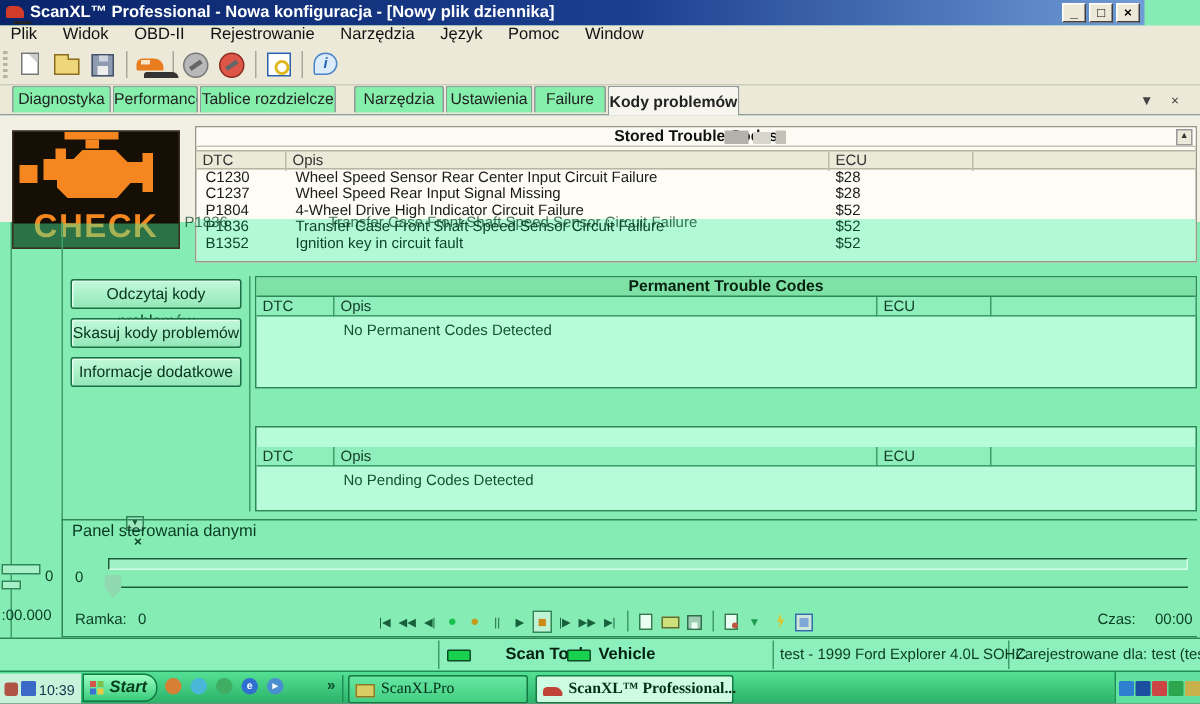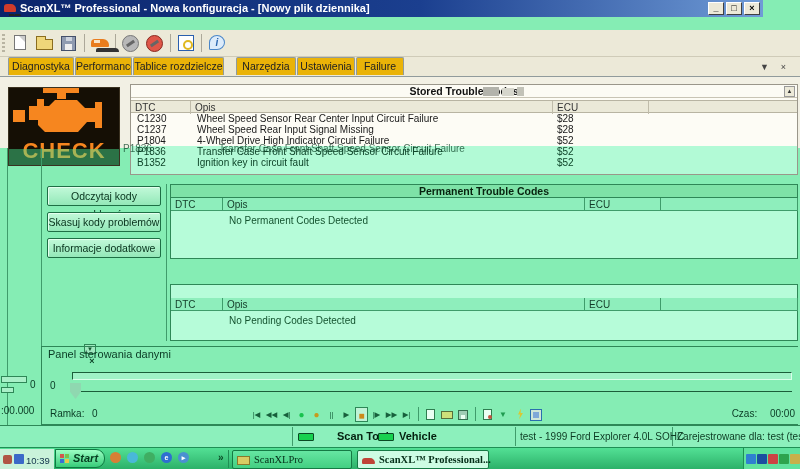--- a/index.html
+++ b/index.html
@@ -44,21 +44,21 @@
   .i-plug{position:absolute;left:2px;top:2px;width:17px;height:17px;border-radius:50%;background:#b8b8b8;border:1px solid #777;}
   .i-plug:before{content:"";position:absolute;left:3px;top:6px;width:9px;height:3px;background:#666;transform:rotate(-35deg);}
   .i-plug.red{background:#de5648;border-color:#8a2a20;}
   .i-gauge{position:absolute;left:3px;top:2px;width:16px;height:16px;background:#fff;border:1px solid #2a5fae;}
   .i-gauge:before{content:"";position:absolute;left:4px;top:4px;width:6px;height:6px;border:2px solid #e0b820;border-radius:50%;}
   .i-info{position:absolute;left:3px;top:2px;width:16px;height:15px;background:#dcebfa;border:1px solid #4a86c8;
     border-radius:50% 50% 50% 10%;color:#2a66b0;font-weight:bold;font-size:10px;text-align:center;line-height:14px;}
 
   
   .tabbar{position:absolute;left:0;top:57px;width:800px;height:20px;background:#ece9d8;border-bottom:1px solid #919b9c;}
-  .tab{position:absolute;top:0;height:18px;background:#eab308;border:1px solid #919b9c;border-bottom:none;
+  .tab{position:absolute;top:0;height:18px;background:#86efac;border:1px solid #919b9c;border-bottom:none;
     font-size:10.5px;color:#222;text-align:center;line-height:17px;border-radius:2px 2px 0 0;white-space:nowrap;overflow:hidden;}
   .tab.active{top:0;height:20px;background:#f6f5ee;font-weight:bold;line-height:20px;z-index:2;}
   .tabx{position:absolute;top:4px;font-size:9px;color:#444;line-height:12px;}
 
   
   .cream{position:absolute;left:0;top:77px;width:800px;height:71px;background:#f2f0e4;}
 
   
   .check{position:absolute;left:8px;top:87px;width:112px;height:79px;background:#150f05;border:1px solid #3a3120;}
   .check-word{position:absolute;left:0;right:0;bottom:1px;text-align:center;font-size:22px;font-weight:bold;
@@ -187,20 +187,30 @@
   <div class="titlebar">
     <div class="title-car"></div>
     <div class="title-text">ScanXL™ Professional - Nowa konfiguracja - [Nowy plik dziennika]</div>
     <div class="winbtns">
       <div class="winbtn">_</div>
       <div class="winbtn">□</div>
       <div class="winbtn">×</div>
     </div>
   </div>
 
+  <div class="menubar">
+    <span>Plik</span>
+    <span>Widok</span>
+    <span>OBD-II</span>
+    <span>Rejestrowanie</span>
+    <span>Narzędzia</span>
+    <span>Język</span>
+    <span>Pomoc</span>
+    <span>Window</span>
+  </div>
 
   <div class="toolbar">
     <div class="grip"></div>
     <div class="tbi">
         <i class="i-page"></i>
       </div>
     <div class="tbi">
         <i class="i-folder"></i>
       </div>
     <div class="tbi">
@@ -227,20 +237,21 @@
       </div>
   </div>
 
   <div class="tabbar">
     <div class="tab" style="left:8px;width:66px">Diagnostyka</div>
     <div class="tab" style="left:75px;width:57px">Performance</div>
     <div class="tab" style="left:133px;width:91px">Tablice rozdzielcze</div>
     <div class="tab" style="left:236px;width:60px">Narzędzia</div>
     <div class="tab" style="left:297px;width:58px">Ustawienia</div>
     <div class="tab" style="left:356px;width:48px">Failure</div>
+    <div class="tab active" style="left:405px;width:88px">Kody problemów</div>
     <div class="tabx" style="right:31px">▼</div>
     <div class="tabx" style="right:14px">×</div>
   </div>
 
   <div class="cream"></div>
 
   <div class="check">
     <svg width="108" height="52" viewBox="0 0 108 52">
       <g fill="#f6861f">
         <rect x="34" y="0" width="36" height="5"></rect>

